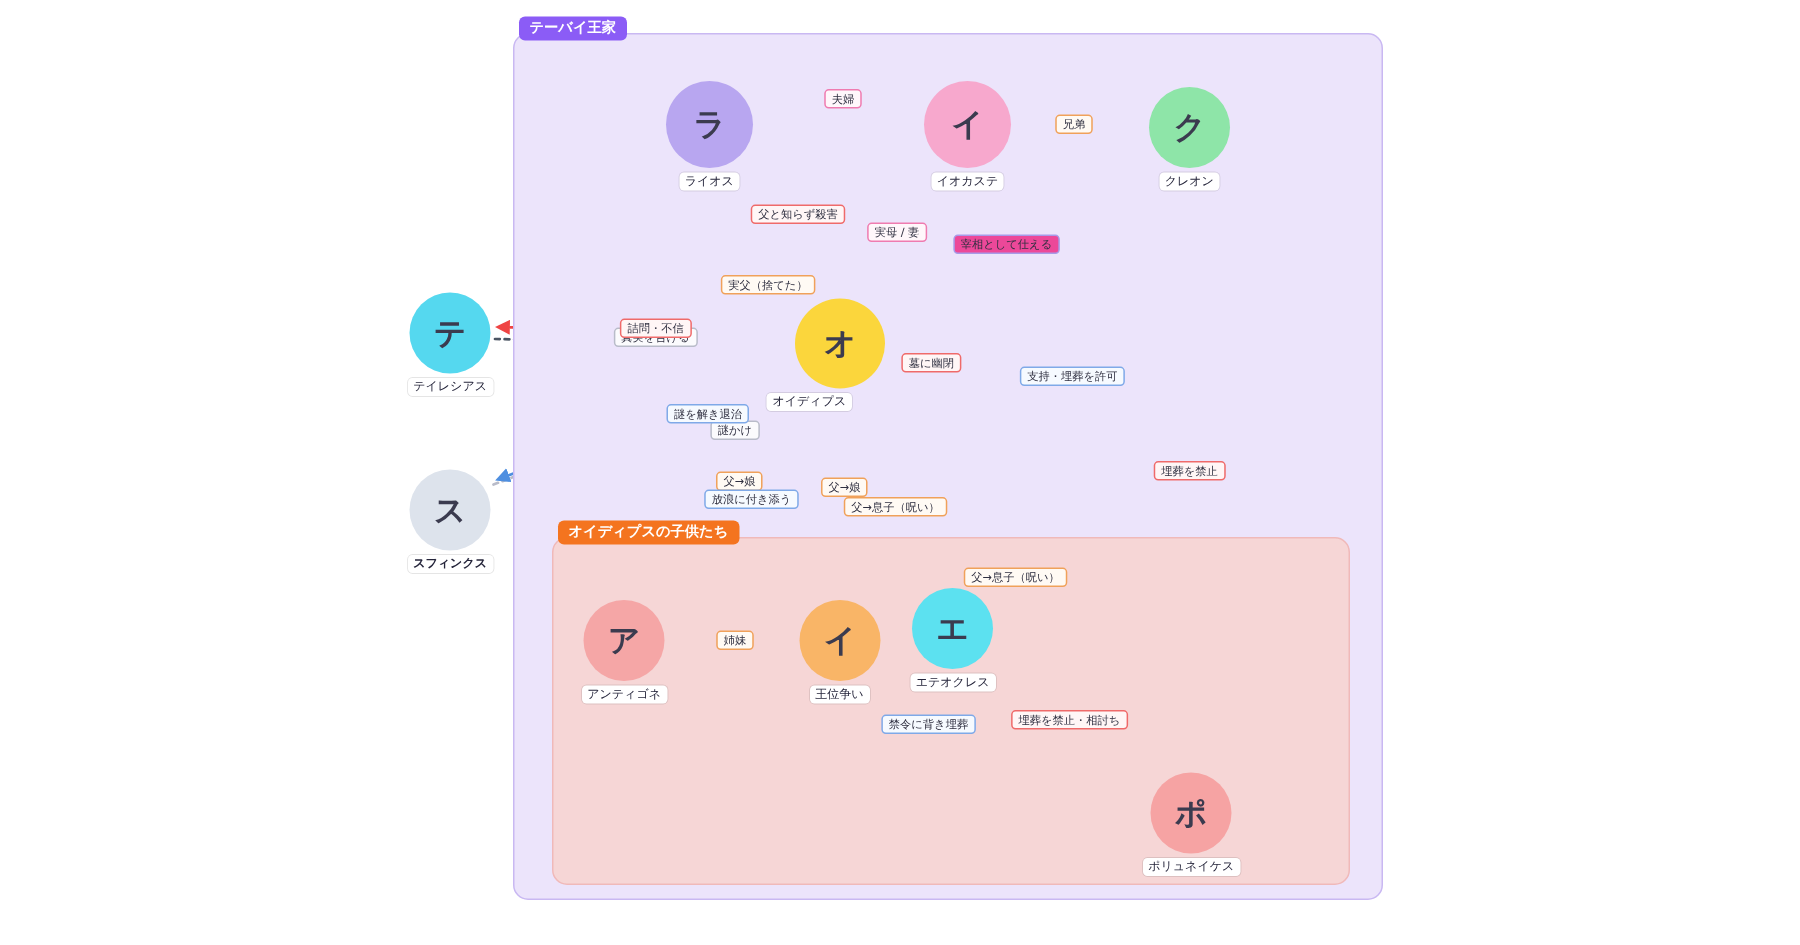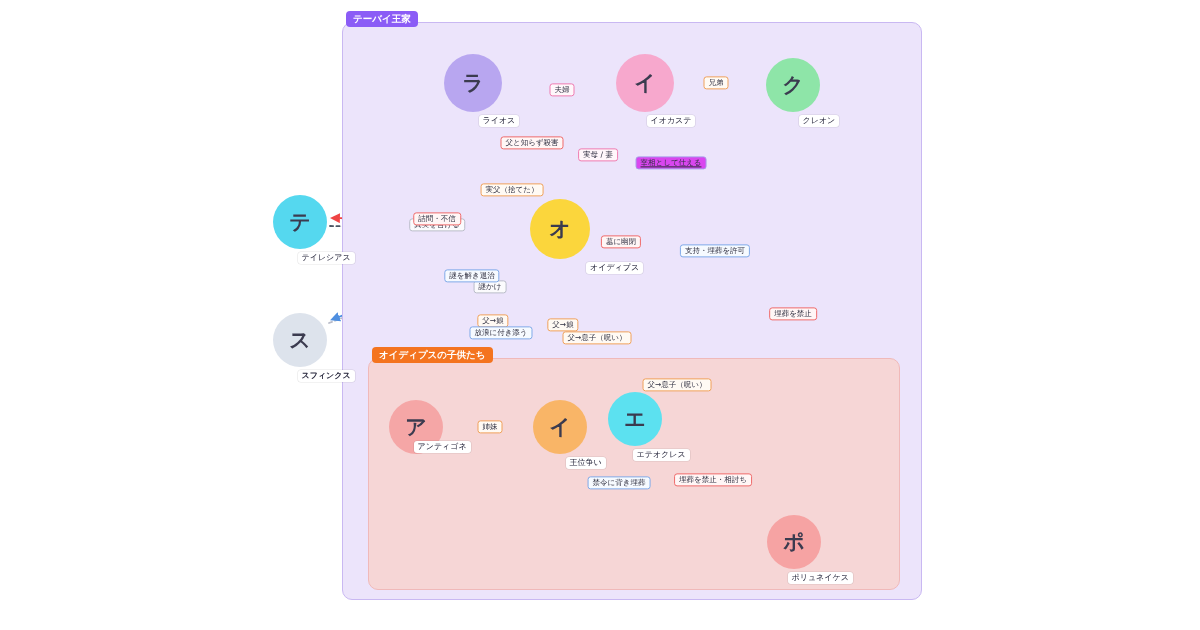--- a/index.html
+++ b/index.html
@@ -18,34 +18,34 @@
     padding:3px 7px;border-radius:4px;white-space:nowrap;line-height:1;
   }
 
   
   .node{position:absolute;border-radius:50%;display:flex;align-items:center;
         justify-content:center;font-weight:bold;color:#3b3b4f;}
   .node-glyph{font-size:21px;line-height:1;}
   .node-label{
     position:absolute;font-size:8px;color:#24243a;background:#ffffff;
     border-radius:3px;padding:1.5px 4px;white-space:nowrap;
-    box-shadow:0 0 0 0.6px rgba(0,0,0,.10);line-height:1.1;margin-left:26px;
+    box-shadow:0 0 0 0.6px rgba(0,0,0,.10);line-height:1.1;
   }
 
   
   .elabel{
     position:absolute;font-size:7.5px;line-height:1.1;white-space:nowrap;
     background:#ffffff;padding:1.5px 4px;border-radius:3px;
     border:1px solid #c9c9d6;color:#2f2f40;transform:translate(-50%,-50%);
   }
   .elabel.orange{border-color:#f0a15a;background:#fffaf4;}
   .elabel.pink{border-color:#ef7bb0;background:#fff7fb;}
   .elabel.red{border-color:#ef6a6a;background:#fff6f6;}
   .elabel.blue{border-color:#7fa9e8;background:#f6faff;}
-  .elabel.violet{border-color:#a79ae8;background:#d946ef;text-decoration:underline;}
+  .elabel.violet{border-color:#a79ae8;background:#ec4899;}
   .elabel.grey{border-color:#b9bcc9;background:#fbfbfd;}
 </style>
 </head>
 <body>
 
 <div id="stage">
   <svg id="wires">
       <defs>
         <marker id="cf2811a" viewBox="0 0 10 10" refX="9" refY="5" markerWidth="5.5" markerHeight="5.5" orient="auto">
           <path d="M0,0 L0,10 L10,5 z" fill="#f2811a"></path>
@@ -118,48 +118,48 @@
         <span class="node-glyph">イ</span>
       </div>
       <div class="node-label" style="left: 620.5px; top: 115px;">イオカステ</div>
       <div class="node" style="left: 766px; top: 58px; width: 54px; height: 54px; background: rgb(142, 229, 168);">
         <span class="node-glyph">ク</span>
       </div>
       <div class="node-label" style="left: 772.5px; top: 115px;">クレオン</div>
       <div class="node" style="left: 530px; top: 199px; width: 60px; height: 60px; background: rgb(251, 214, 60);">
         <span class="node-glyph">オ</span>
       </div>
-      <div class="node-label" style="left: 560px; top: 262px; text-align: center;">オイディプス</div>
+      <div class="node-label" style="left: 511px; top: 262px; text-align: center;">オイディプス</div>
       <div class="node" style="left: 273px; top: 195px; width: 54px; height: 54px; background: rgb(85, 216, 239);">
         <span class="node-glyph">テ</span>
       </div>
       <div class="node-label" style="left: 271.5px; top: 252px;">テイレシアス</div>
       <div class="node" style="left: 273px; top: 313px; width: 54px; height: 54px; background: rgb(221, 227, 236);">
         <span class="node-glyph">ス</span>
       </div>
       <div class="node-label" style="left: 271.5px; top: 370px; font-weight: bold;">スフィンクス</div>
       <div class="node" style="left: 389px; top: 400px; width: 54px; height: 54px; background: rgb(245, 166, 166);">
         <span class="node-glyph">ア</span>
       </div>
-      <div class="node-label" style="left: 387.5px; top: 441px;">アンティゴネ</div>
+      <div class="node-label" style="left: 387.5px; top: 457px;">アンティゴネ</div>
       <div class="node" style="left: 533px; top: 400px; width: 54px; height: 54px; background: rgb(249, 181, 103);">
         <span class="node-glyph">イ</span>
       </div>
       <div class="node-label" style="left: 539.5px; top: 457px;">王位争い</div>
       <div class="node" style="left: 608px; top: 392px; width: 54px; height: 54px; background: rgb(92, 225, 240);">
         <span class="node-glyph">エ</span>
       </div>
       <div class="node-label" style="left: 606.5px; top: 449px;">エテオクレス</div>
       <div class="node" style="left: 767px; top: 515px; width: 54px; height: 54px; background: rgb(246, 163, 163);">
         <span class="node-glyph">ポ</span>
       </div>
       <div class="node-label" style="left: 761.5px; top: 572px;">ポリュネイケス</div>
     </div>
   <div id="labels-layer">
-      <div class="elabel pink" style="left: 562px; top: 90px;">夫婦</div>
+      <div class="elabel pink" style="left: 562px; top: 66px;">夫婦</div>
       <div class="elabel orange" style="left: 716px; top: 83px;">兄弟</div>
       <div class="elabel orange" style="left: 512px; top: 142px; margin-top: 48px;">実父（捨てた）</div>
       <div class="elabel red" style="left: 532px; top: 143px;">父と知らず殺害</div>
       <div class="elabel pink" style="left: 598px; top: 155px;">実母 / 妻</div>
       <div class="elabel violet" style="left: 671px; top: 163px;">宰相として仕える</div>
       <div class="elabel grey" style="left: 437px; top: 225px;">真実を告げる</div>
       <div class="elabel red" style="left: 437px; top: 219px;">詰問・不信</div>
       <div class="elabel grey" style="left: 490px; top: 287px;">謎かけ</div>
       <div class="elabel blue" style="left: 472px; top: 276px;">謎を解き退治</div>
       <div class="elabel orange" style="left: 493px; top: 321px;">父→娘</div>

